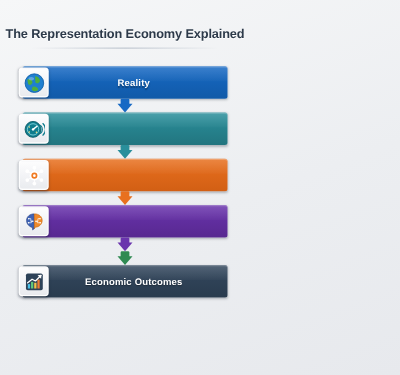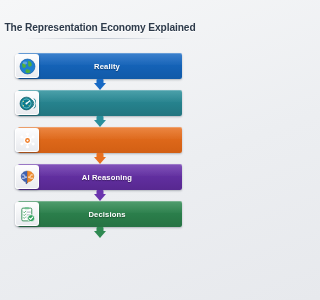--- a/index.html
+++ b/index.html
@@ -244,52 +244,44 @@
           <g fill="#ffffff">
             <circle cx="5.6" cy="8.4" r="0.85"></circle>
             <circle cx="5.4" cy="13" r="0.85"></circle>
             <circle cx="10.2" cy="11.4" r="0.85"></circle>
             <circle cx="18.4" cy="8.4" r="0.85"></circle>
             <circle cx="18.6" cy="13" r="0.85"></circle>
             <circle cx="13.8" cy="11.4" r="0.85"></circle>
           </g>
         </svg>
       </span>
-      <span class="step-label">AI Reasoning</span>
     </div>
     <div class="connector">
       <span class="arrow">
         <span class="shaft" style="background: rgb(106, 52, 173);"></span>
           <span class="head" style="border-top-color: rgb(106, 52, 173);"></span>
       </span>
     </div>
 
-    <div class="step" style="background: linear-gradient(rgb(47, 138, 82), rgb(38, 114, 67));">
-      <span class="icon-badge">
-        <svg width="17" height="17" viewBox="0 0 24 24">
-          <rect x="4" y="3" width="14" height="18" rx="1.6" fill="#ffffff" stroke="#2f8a52" stroke-width="1.3"></rect>
-          <rect x="8" y="1.6" width="6" height="3" rx="0.8" fill="#6fbf8e"></rect>
-          <g stroke="#4aa86c" stroke-width="1.2" fill="none" stroke-linecap="round">
-            <path d="M6.3 8.4 l1.1 1.2 l2.1 -2.3"></path>
-            <path d="M6.3 12.4 l1.1 1.2 l2.1 -2.3"></path>
-            <path d="M6.3 16.4 l1.1 1.2 l2.1 -2.3"></path>
-          </g>
-          <g stroke="#8a97a5" stroke-width="1.1" stroke-linecap="round">
-            <line x1="11.4" y1="8.6" x2="16" y2="8.6"></line>
-            <line x1="11.4" y1="12.6" x2="16" y2="12.6"></line>
-            <line x1="11.4" y1="16.6" x2="16" y2="16.6"></line>
-          </g>
-          <circle cx="17.2" cy="17.2" r="5" fill="#2fa35e" stroke="#ffffff" stroke-width="1.1"></circle>
-          <path d="M14.9 17.3 l1.6 1.6 l3.1 -3.4" fill="none" stroke="#ffffff" stroke-width="1.6" stroke-linecap="round" stroke-linejoin="round"></path>
-        </svg>
-      </span>
-      <span class="step-label">Decisions</span>
-    </div>
     <div class="connector">
       <span class="arrow">
         <span class="shaft" style="background: rgb(47, 138, 82);"></span>
           <span class="head" style="border-top-color: rgb(47, 138, 82);"></span>
       </span>
     </div>
 
+    <div class="step" style="background: linear-gradient(rgb(52, 72, 94), rgb(41, 59, 78));">
+      <span class="icon-badge">
+        <svg width="17" height="17" viewBox="0 0 24 24">
+          <rect x="2.5" y="2.5" width="19" height="19" rx="2" fill="#2d4258"></rect>
+          <rect x="4.6" y="14.5" width="2.6" height="5" fill="#49c0e8"></rect>
+          <rect x="8.2" y="12" width="2.6" height="7.5" fill="#5fc77a"></rect>
+          <rect x="11.8" y="13" width="2.6" height="6.5" fill="#f2c347"></rect>
+          <rect x="15.4" y="9.5" width="2.6" height="10" fill="#ef7d33"></rect>
+          <path d="M4.4 13 L9.4 9 L13.2 11 L19.4 4.8" fill="none" stroke="#ffffff" stroke-width="1.4" stroke-linecap="round" stroke-linejoin="round"></path>
+          <path d="M15.6 4.4 L20 4 L19.6 8.4 Z" fill="#ffffff"></path>
+        </svg>
+      </span>
+      <span class="step-label">Economic Outcomes</span>
+    </div>
 
   </div>
 </div>
 
 </body></html>

